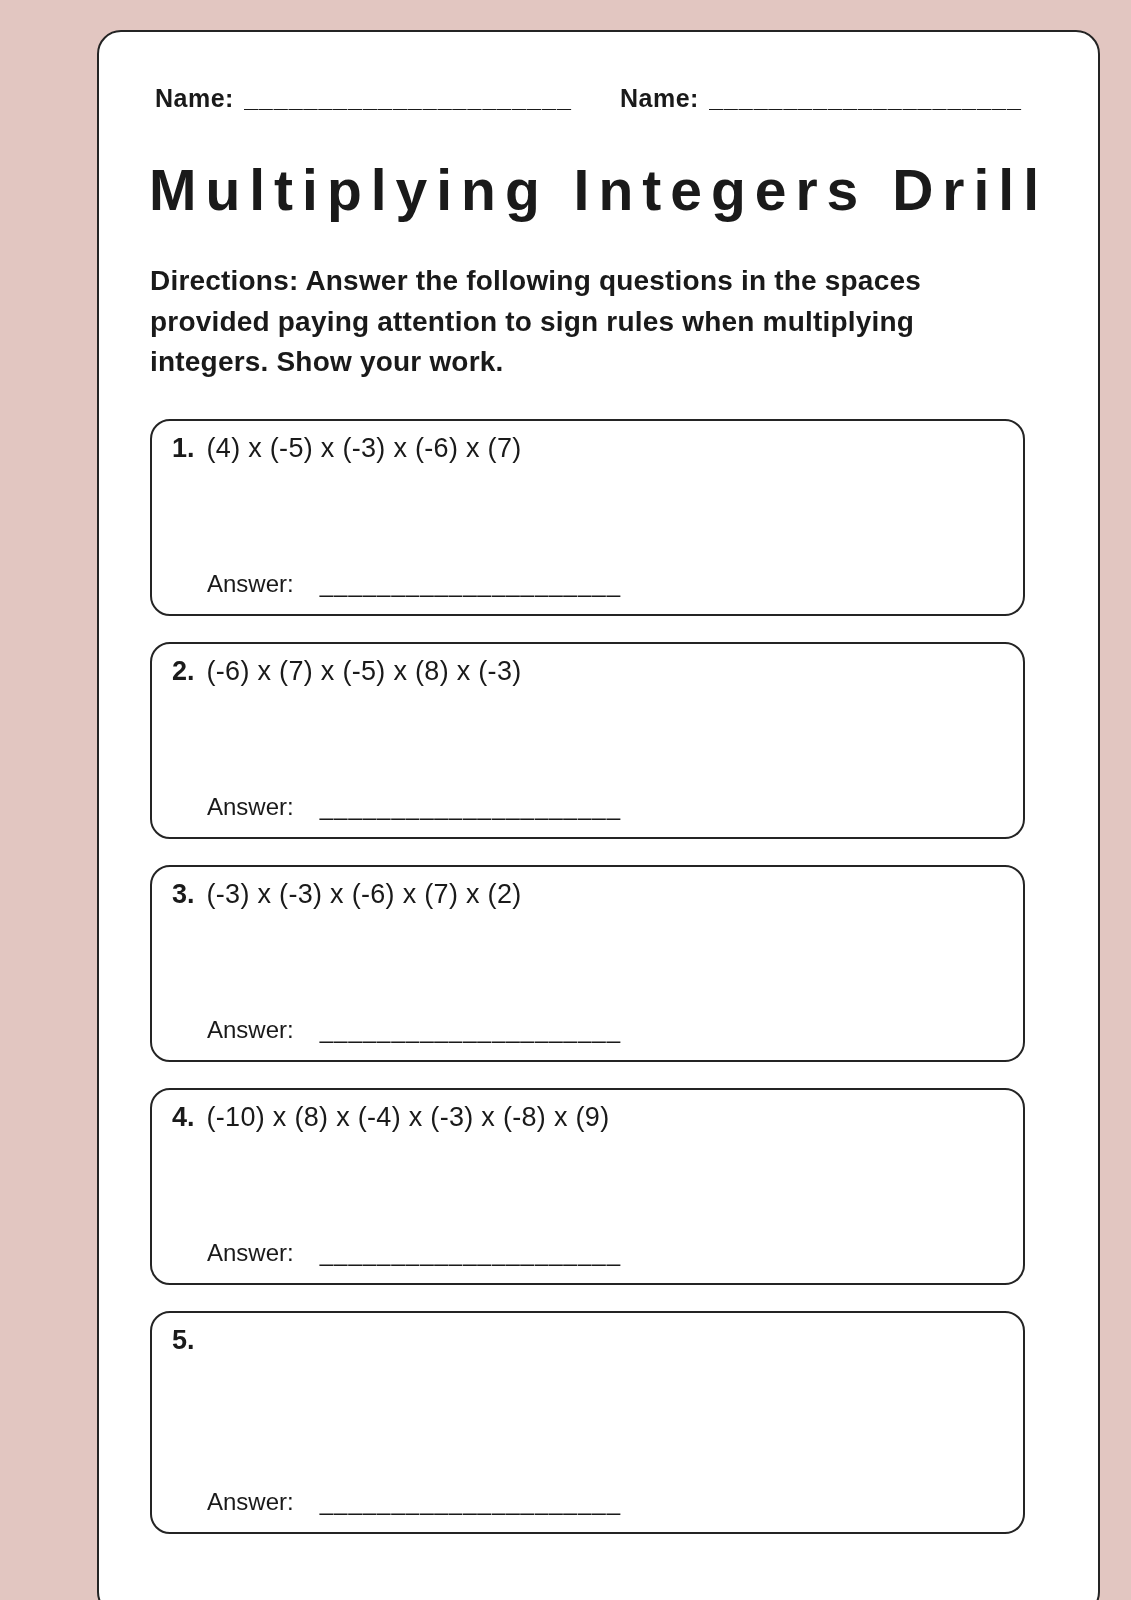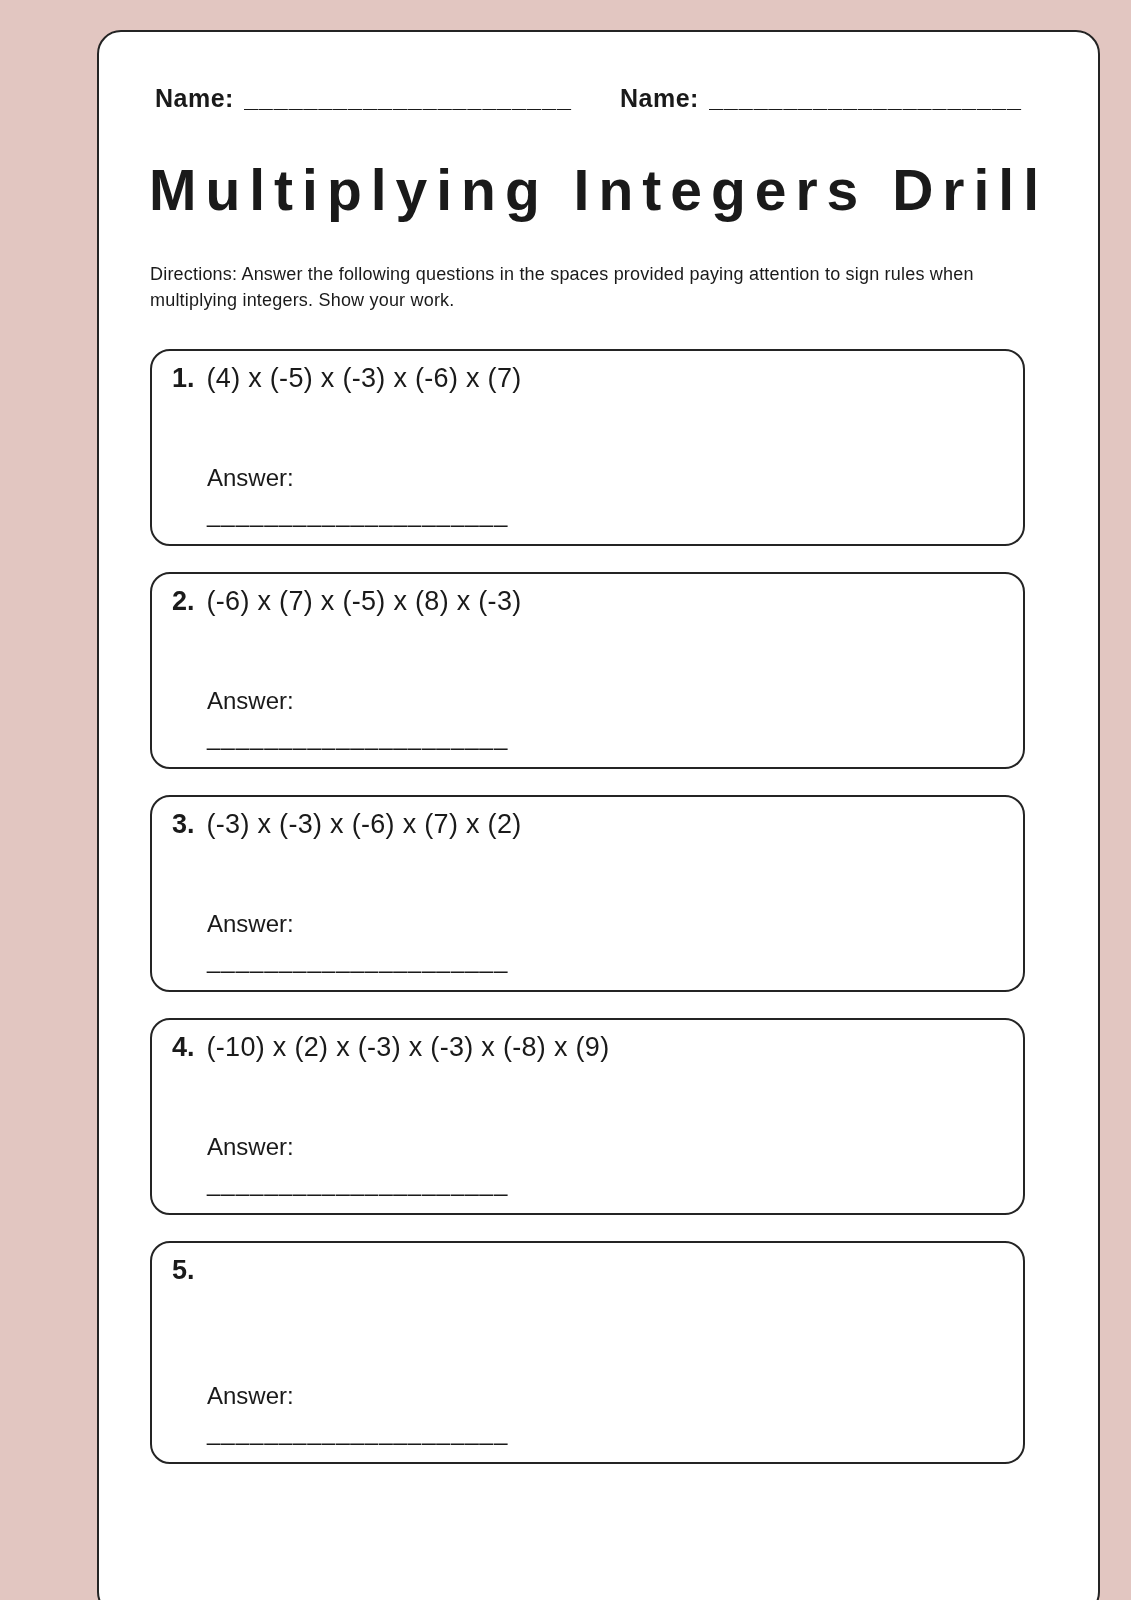--- a/index.html
+++ b/index.html
@@ -46,22 +46,22 @@
     overflow: hidden;
   }
   .title {
     text-align: center;
     font-size: 57px;
     font-weight: bold;
     letter-spacing: 9px;
     margin: 44px 10px 0 10px;
   }
   .directions {
-    font-size: 18px;
-    font-weight: normal;
+    font-size: 28px;
+    font-weight: bold;
     line-height: 1.45;
     margin: 38px 120px 0 51px;
     letter-spacing: 0.2px;
   }
   .questions {
     margin-top: 36px;
   }
   .qbox {
     position: relative;
     margin: 0 73px 26px 51px;
@@ -80,22 +80,21 @@
   }
   .q-num { font-weight: bold; }
   .q-expr { font-weight: normal; letter-spacing: 0.3px; }
   .answer-row {
     position: absolute;
     left: 55px;
     bottom: 16px;
     font-size: 24px;
     display: flex;
     align-items: baseline;
-    gap: 8px;
-    flex-direction: column;
+    gap: 26px;
   }
   .answer-line {
     letter-spacing: 1px;
     white-space: nowrap;
   }
 </style>
 </head>
 <body>
 
 <div class="page">
@@ -146,21 +145,21 @@
       </div>
       <div class="answer-row">
         <span>Answer:</span>
         <span class="answer-line">_____________________</span>
       </div>
     </div>
 
     <div class="qbox">
       <div class="q-head">
         <span class="q-num">4.</span>
-        <span class="q-expr">(-10) x (2) x (-3) x (-3) x (-8) x (9)</span>
+        <span class="q-expr">(-10) x (8) x (-4) x (-3) x (-8) x (9)</span>
       </div>
       <div class="answer-row">
         <span>Answer:</span>
         <span class="answer-line">_____________________</span>
       </div>
     </div>
 
     <div class="qbox tall">
       <div class="q-head">
         <span class="q-num">5.</span>

